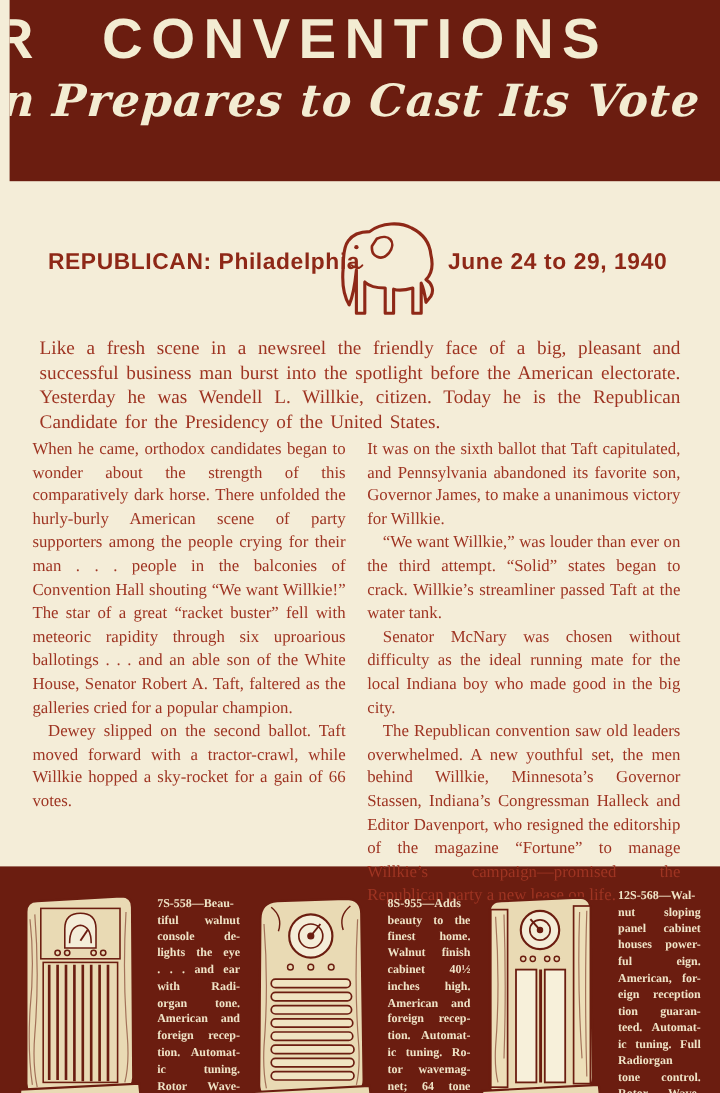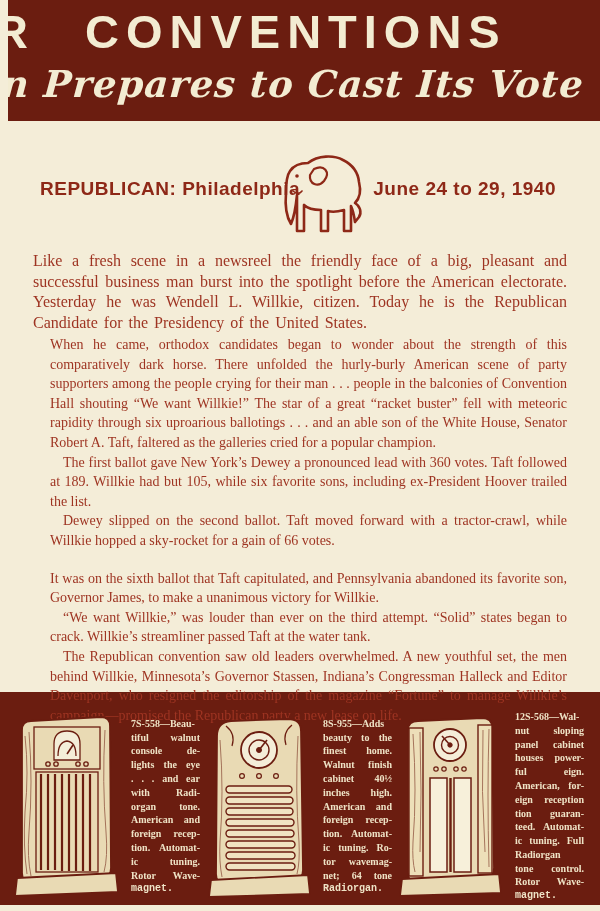--- a/index.html
+++ b/index.html
@@ -9,21 +9,21 @@
   }
   *{margin:0;padding:0;box-sizing:border-box;}
   html,body{background:#888;}
   .page{
     width:600px;height:911px;margin:0 auto;background:var(--cream);
     overflow:hidden;position:relative;
     font-family:"Liberation Serif", serif;
   }
   
   .header{
-    height:121px;margin-left:8px;background:var(--maroon);
+    height:151px;margin-left:8px;background:var(--maroon);
     position:relative;overflow:hidden;
   }
   .header-title{
     position:absolute;left:-14px;top:4px;white-space:nowrap;
     font-family:"Liberation Sans", sans-serif;font-weight:bold;
     font-size:47px;letter-spacing:7px;word-spacing:30px;color:var(--cream_text);
   }
   .header-subtitle{
     position:absolute;left:-6px;top:62px;white-space:nowrap;
     font-family:"DejaVu Serif", serif;font-style:italic;font-weight:bold;
@@ -40,21 +40,21 @@
   .party-label{left:40px;}
   .date-label{right:44px;}
   .elephant{position:absolute;left:256px;top:28px;}
   
   .intro{
     height:88px;padding:10px 33px 0 33px;
     font-size:16px;line-height:20.5px;text-align:justify;
     word-spacing:2px;color:var(--body_red);
   }
   
-  .columns{height:363px;display:flex;gap:18px;padding:6px 33px 0 50px;flex-direction:column;}
+  .columns{height:363px;display:flex;gap:18px;padding:6px 33px 0 27px;}
   .col{flex:1;font-size:14px;line-height:19.6px;text-align:justify;color:var(--body_red);}
   .col p{text-indent:13px;}
   .col p:first-child{text-indent:0;}
   
   .footer{
     height:213px;background:var(--maroon);
     display:flex;align-items:center;
     padding:14px 4px 0 10px;
   }
   .radio-fig{width:114px;height:188px;flex:0 0 auto;}
@@ -91,26 +91,26 @@
     </div>
 
     <div class="date-label">June 24 to 29, 1940</div>
   </div>
 
   <div class="intro">Like a fresh scene in a newsreel the friendly face of a big, pleasant and successful business man burst into the spotlight before the American electorate. Yesterday he was Wendell L. Willkie, citizen. Today he is the Republican Candidate for the Presidency of the United States.</div>
 
   <div class="columns">
     <div class="col">
         <p>When he came, orthodox candidates began to wonder about the strength of this comparatively dark horse. There unfolded the hurly-burly American scene of party supporters among the people crying for their man . . . people in the balconies of Convention Hall shouting “We want Willkie!” The star of a great “racket buster” fell with meteoric rapidity through six uproarious ballotings . . . and an able son of the White House, Senator Robert A. Taft, faltered as the galleries cried for a popular champion.</p>
-        <p>The first ballot gave New York’s Dewey a pronounced lead with 360 votes. Taft followed at 189. Willkie had but 105, while six favorite sons, including ex-President Hoover trailed the list.</p>
         <p>Dewey slipped on the second ballot. Taft moved forward with a tractor-crawl, while Willkie hopped a sky-rocket for a gain of 66 votes.</p>
       </div>
     <div class="col">
         <p>It was on the sixth ballot that Taft capitulated, and Pennsylvania abandoned its favorite son, Governor James, to make a unanimous victory for Willkie.</p>
         <p>“We want Willkie,” was louder than ever on the third attempt. “Solid” states began to crack. Willkie’s streamliner passed Taft at the water tank.</p>
+        <p>Senator McNary was chosen without difficulty as the ideal running mate for the local Indiana boy who made good in the big city.</p>
         <p>The Republican convention saw old leaders overwhelmed. A new youthful set, the men behind Willkie, Minnesota’s Governor Stassen, Indiana’s Congressman Halleck and Editor Davenport, who resigned the editorship of the magazine “Fortune” to manage Willkie’s campaign—promised the Republican party a new lease on life.</p>
       </div>
   </div>
 
   <div class="footer">
 
     <div class="radio-fig">
       <svg width="114" height="188" viewBox="0 0 114 188">
         <g stroke="#6b1d10" stroke-width="1.8" fill="#e9dab4">
           <path d="M12,18 Q12,9 21,9 L91,5 Q100,5 100,14 L101,156 Q101,165 92,166 L21,170 Q12,170 12,161 Z"></path>

